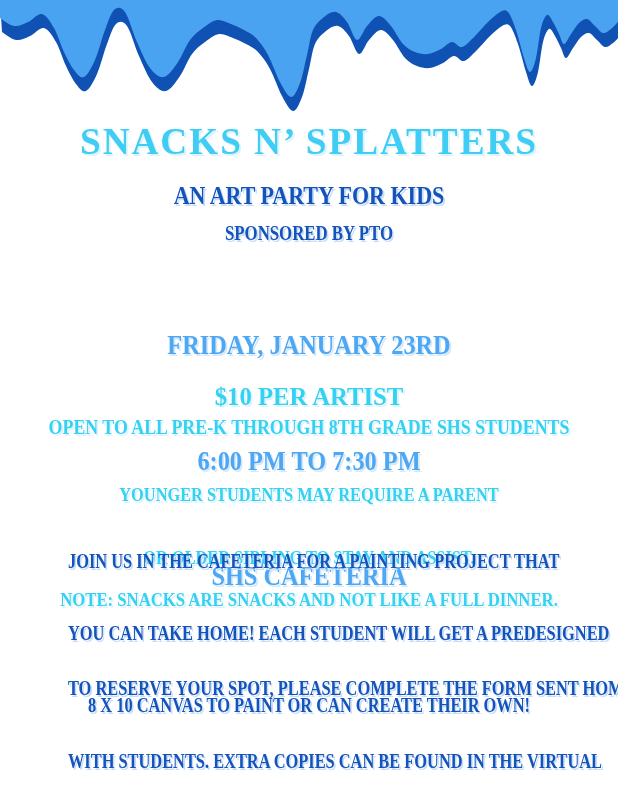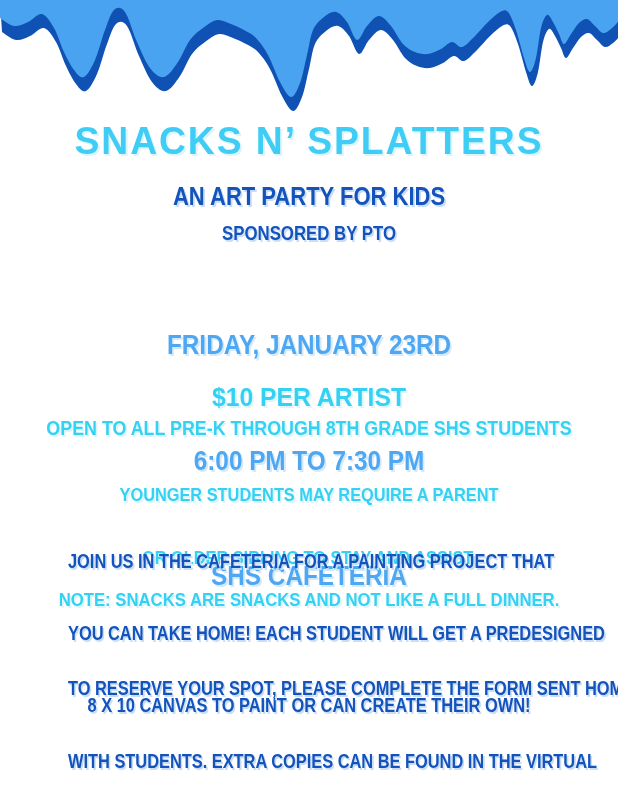--- a/index.html
+++ b/index.html
@@ -1,21 +1,21 @@
 <!DOCTYPE html>
 <html><head>
 <meta charset="utf-8">
 <style>
   html,body{margin:0;padding:0;background:#ffffff;}
   .flyer{
     position:relative;
     width:618px;height:800px;
     background:#ffffff;
     overflow:hidden;
-    font-family:Liberation Sans, sans-serif;
+    font-family:Liberation Serif, serif;
     font-weight:700;
   }
   .drip-svg{position:absolute;top:0;left:0;display:block;}
   .tline{
     position:absolute;left:0;width:618px;
     text-align:center;
     transform-origin:50% 50%;
     white-space:pre;
   }
   .c-title {color:#40CDF5;text-shadow:2px 2px 0 #dcf5fd;}

